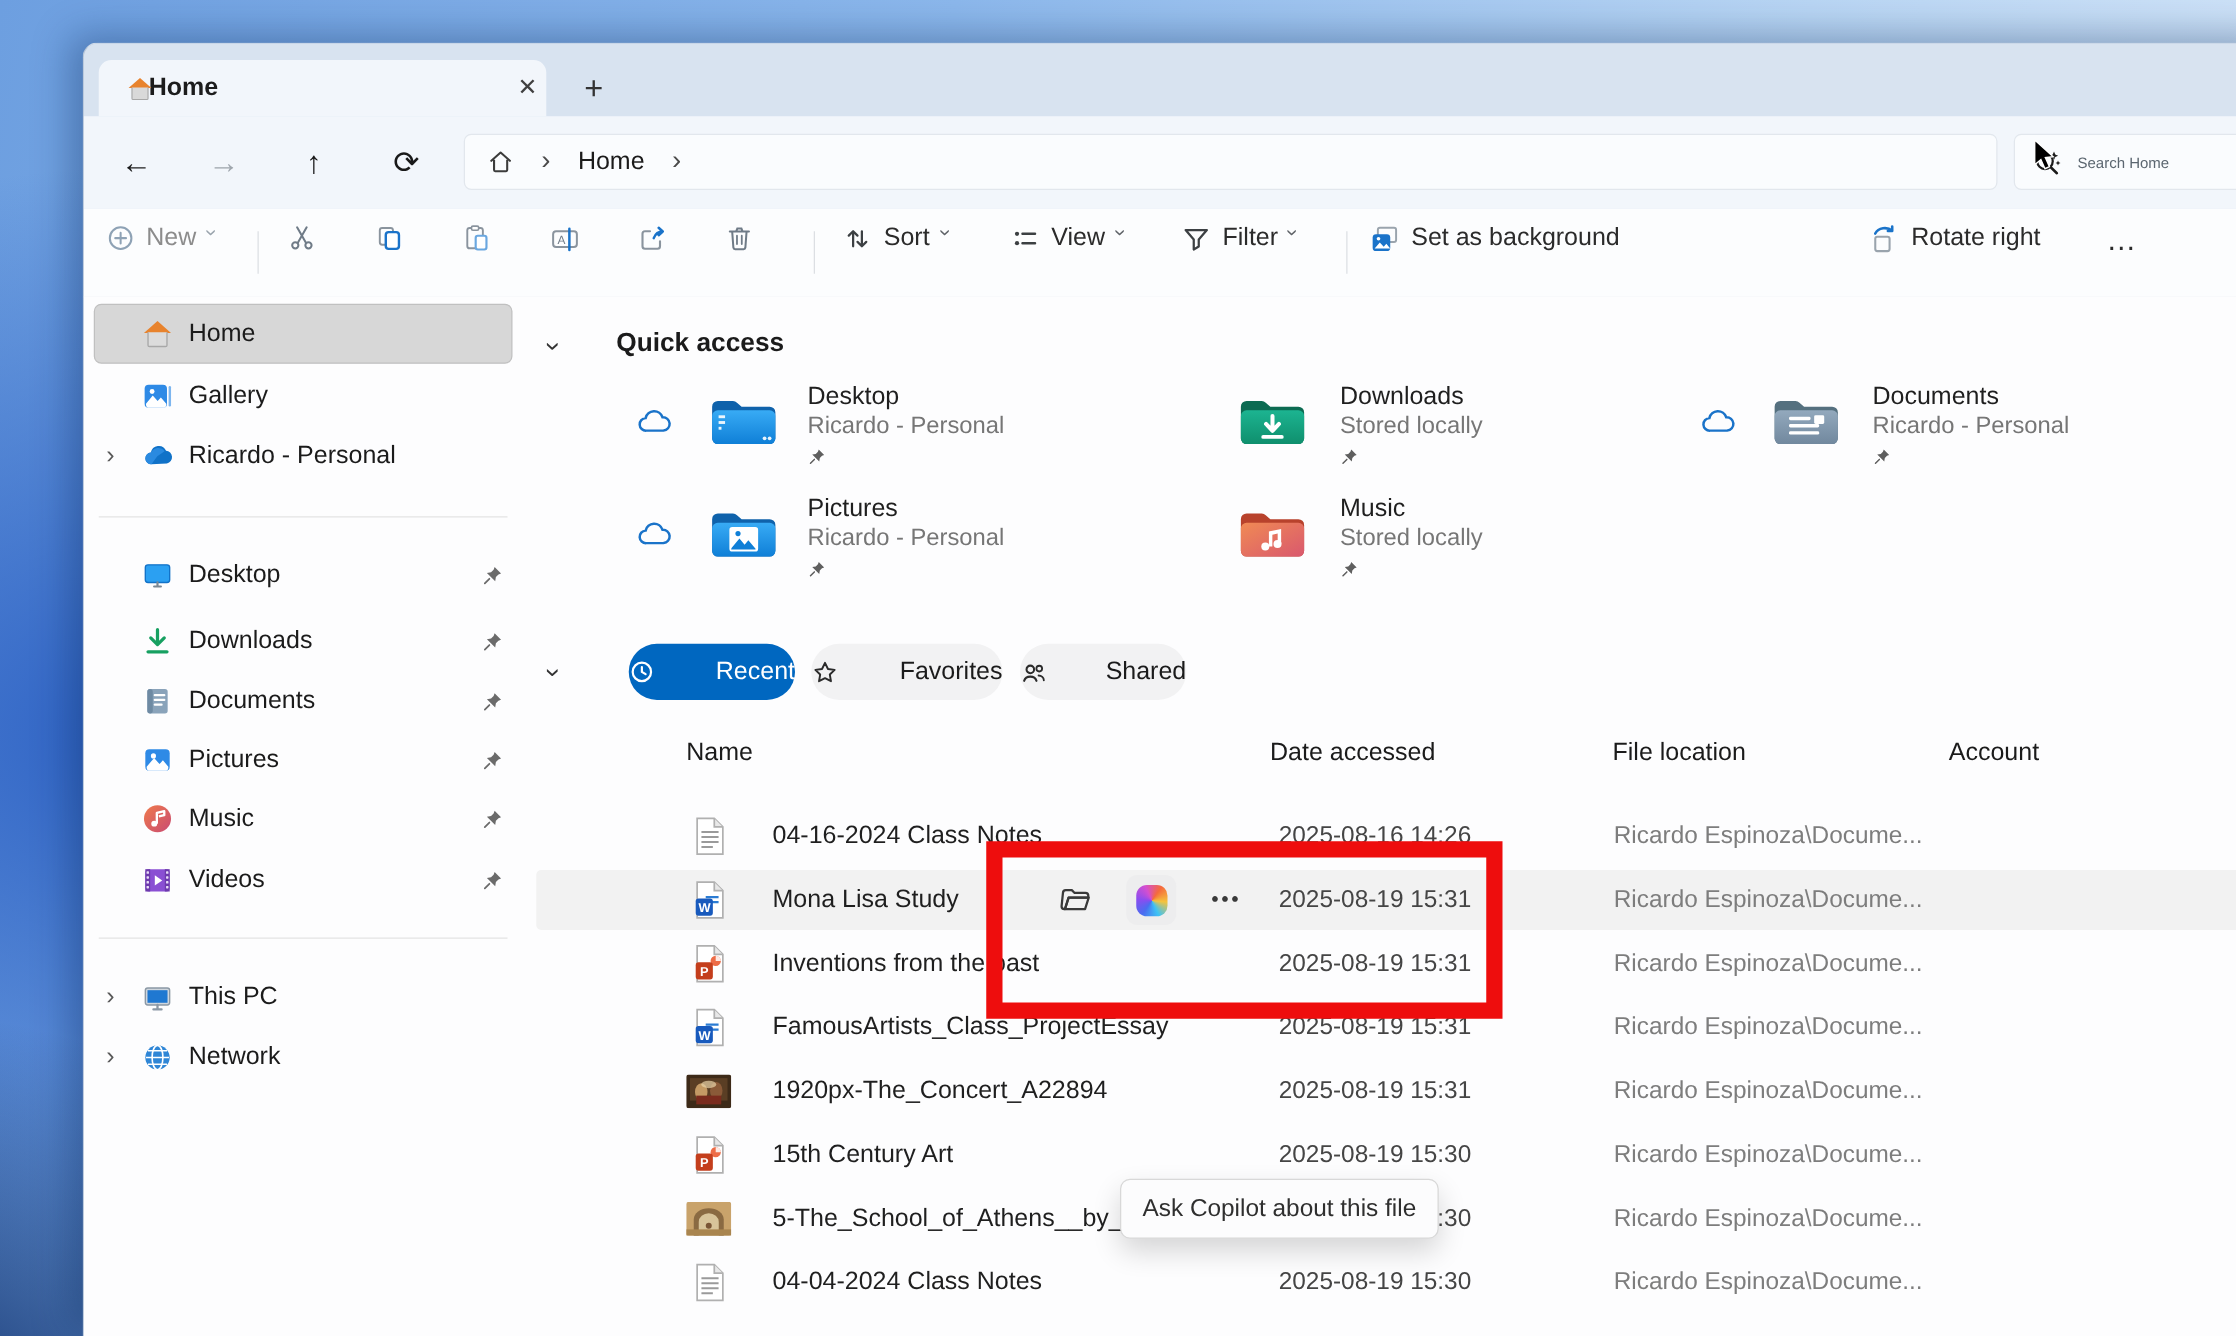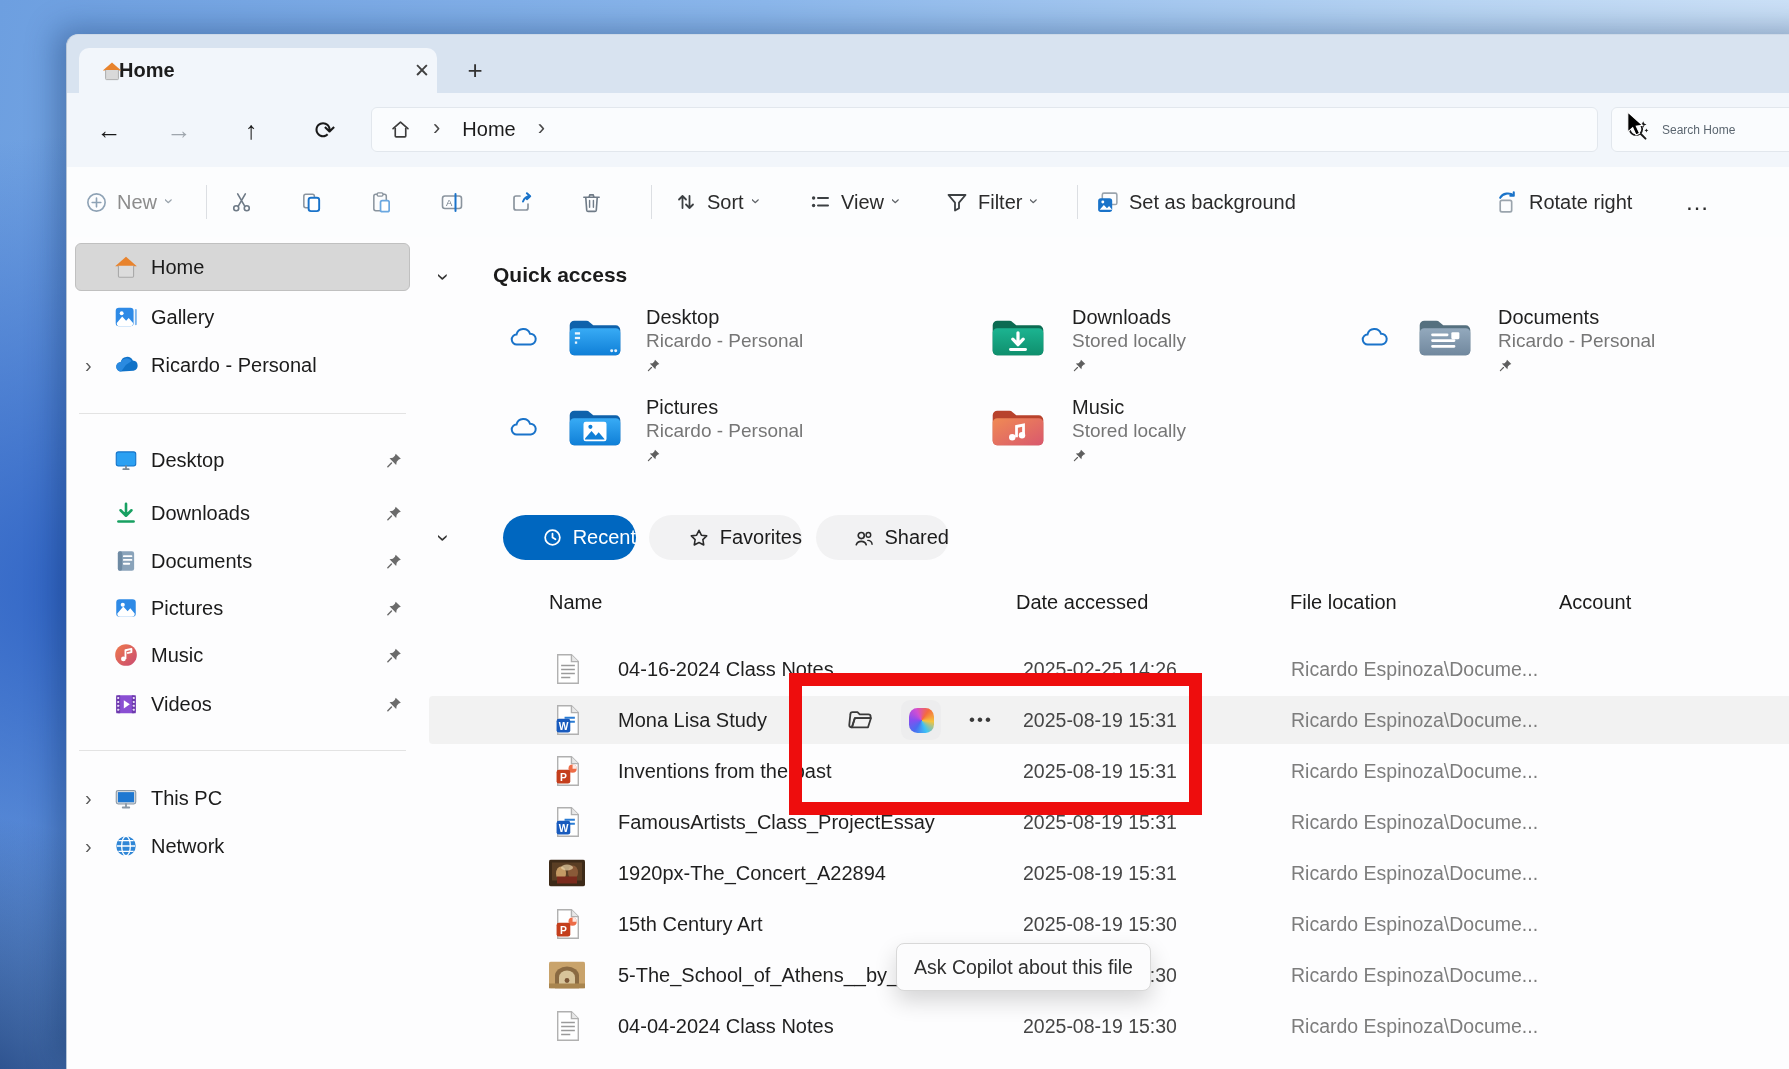--- a/index.html
+++ b/index.html
@@ -28,21 +28,21 @@
   .navbtn.disabled{color:#9fa6ad}
   .crumbbar{position:absolute;left:304px;top:14px;width:1227px;height:45px;background:#fafcfe;
     border:1px solid #e2e7ed;border-radius:6px;display:flex;align-items:center;padding-left:18px;box-sizing:border-box}
   .crumb-sep{font-size:22px;color:#4a4a4a;margin:0 22px 3px 22px}
   .crumb-txt{font-size:20px;color:#1b1b1b}
   .searchbar{position:absolute;left:1544px;top:14px;width:300px;height:45px;background:#fafcfe;
     border:1px solid #e2e7ed;border-radius:6px;display:flex;align-items:center;padding-left:14px;box-sizing:border-box}
   .search-ph{font-size:12px;color:#5b6670;margin-left:12px}
   
   .toolbar{position:absolute;left:0;top:132px;width:100%;height:70px;background:#fcfdfe;border-bottom:1px solid #e5e8ec}
-  .tgrp{position:absolute;top:0;height:70px;display:flex;align-items:center;gap:9px}
+  .tgrp{position:absolute;top:12px;height:70px;display:flex;align-items:flex-start;gap:9px}
   .tlabel{font-size:20px;color:#2b2b2b;white-space:nowrap}
   .tlabel.dim{color:#8c8c8c}
   .chev-d{display:inline-block;font-size:17px;color:#5f6368;transform:rotate(90deg);margin-top:-3px}
   .sep-v{position:absolute;top:18px;width:1px;height:34px;background:#dcdfe3}
   .more-dots{font-size:24px;color:#2b2b2b;letter-spacing:2px}
   
   .content{position:absolute;left:0;top:202px;right:0;bottom:0;background:#fdfdfe}
   
   .side-item{position:absolute;left:0;width:351px;height:48px}
   .side-pill{position:absolute;left:8px;top:208px;width:335px;height:48px;background:#d7d7d7;
@@ -52,21 +52,21 @@
   .side-lab{position:absolute;left:84px;font-size:20px;color:#1b1b1b;white-space:nowrap}
   .side-pin{position:absolute;left:318px}
   .side-sep{position:absolute;left:12px;width:327px;height:1px;background:#e3e3e3}
   
   .qa-head{position:absolute;font-size:21px;font-weight:700;color:#1b1b1b}
   .sect-chev{position:absolute;font-size:22px;color:#333;transform:rotate(90deg)}
   .card-name{font-size:20px;color:#1f1f1f;line-height:24px}
   .card-sub{font-size:19px;color:#767676;line-height:24px}
   .qa-card{cursor:default}
   
-  .pill{position:absolute;height:45px;border-radius:23px;display:flex;align-items:center;justify-content:flex-end;
+  .pill{position:absolute;height:45px;border-radius:23px;display:flex;align-items:center;justify-content:space-between;
     gap:10px;font-size:20px;box-sizing:border-box}
   .pill.sel{background:#0067c0;color:#fff}
   .pill.unsel{background:#f2f2f3;color:#1b1b1b}
   
   .hdr{position:absolute;font-size:20px;color:#1b1b1b;white-space:nowrap}
   .frow{position:absolute;left:362px;height:48px;width:calc(100% - 362px);border-radius:4px}
   .frow.hovered{background:#f2f2f2}
   .ficon{position:absolute;left:126px}
   .fname{position:absolute;left:189px;font-size:20px;color:#1f1f1f;white-space:nowrap}
   .fdate{position:absolute;left:594px;font-size:19.5px;color:#454545;white-space:nowrap}
@@ -547,21 +547,21 @@
 
       <div class="frow" style="top:408px">
         <svg class="ficon vc" width="26" height="32" viewBox="0 0 22 28">
           <path d="M2 1.5 h12 l6 6 v19 H2 z" fill="#fff" stroke="#b0b0b0" stroke-width="1.2"></path>
           <path d="M14 1.5 v6 h6" fill="#e8e8e8" stroke="#b0b0b0" stroke-width="1.2"></path>
           <g stroke="#9a9a9a" stroke-width="1.3">
               <path d="M5 11 h12 M5 14.5 h12 M5 18 h12 M5 21.5 h8"></path>
             </g>
         </svg>
         <span class="fname vc">04-16-2024 Class Notes</span>
-        <span class="fdate vc">2025-02-25 14:26</span>
+        <span class="fdate vc">2025-08-16 14:26</span>
         <span class="floc vc">Ricardo Espinoza\Docume...</span>
       </div>
 
       <div class="frow hovered" style="top:459px">
         <svg class="ficon vc" width="26" height="32" viewBox="0 0 22 28">
           <path d="M2 1.5 h12 l6 6 v19 H2 z" fill="#fff" stroke="#b0b0b0" stroke-width="1.2"></path>
           <path d="M14 1.5 v6 h6" fill="#e8e8e8" stroke="#b0b0b0" stroke-width="1.2"></path>
           <g stroke="#2b7cd3" stroke-width="1.6">
               <path d="M8 12 h9 M8 15.5 h9"></path>
             </g>

